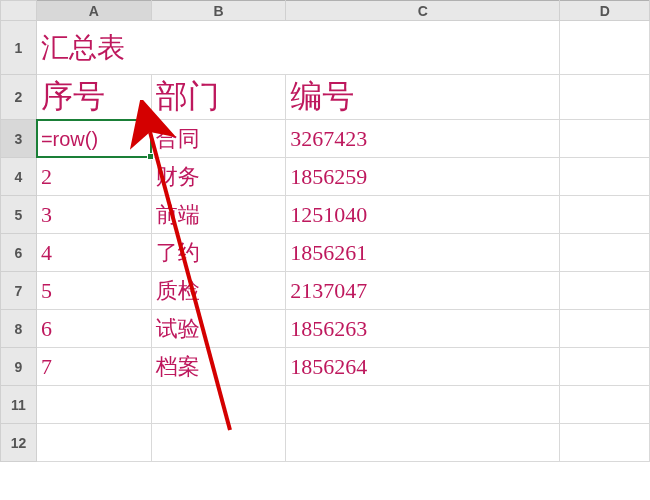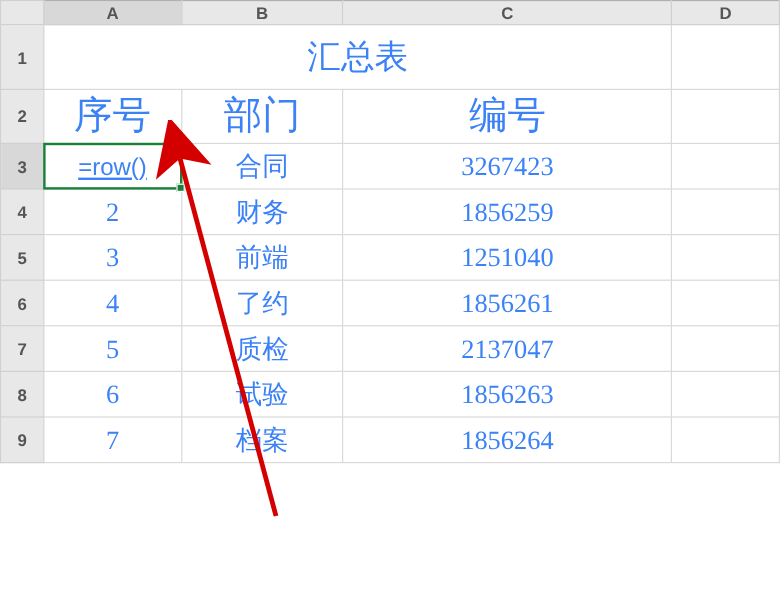--- a/index.html
+++ b/index.html
@@ -36,38 +36,36 @@
       width: 36px;
     }
     .row-header.active { background: #d8d8d8; }
     .corner {
       background: #e8e8e8;
       border: 1px solid #d0d0d0;
       width: 36px;
     }
     td.cell {
       border: 1px solid #d9d9d9;
-      text-align: center;
       font-size: 22px;
-      color: #3b82f6;
+      color: #be185d;
       height: 38px;
       padding: 0 4px;
       white-space: nowrap;
       margin-left: 40px;
     }
     td.cell.merged-title {
       font-size: 28px;
       height: 54px;
     }
     td.cell.header-cell {
       font-size: 32px;
     }
     td.cell.active {
       position: relative;
-      text-decoration: underline;
     }
     .active-box {
       position: absolute;
       border: 2px solid #1a7f37;
       top: -1px; left: -1px; right: -1px; bottom: -1px;
       pointer-events: none;
     }
     .fill-handle {
       position: absolute;
       right: -4px;
@@ -166,20 +164,34 @@
     <td class="cell">1856263</td>
     <td class="cell"></td>
   </tr>
   <tr>
     <th class="row-header">9</th>
     <td class="cell">7</td>
     <td class="cell">档案</td>
     <td class="cell">1856264</td>
     <td class="cell"></td>
   </tr>
+  <tr>
+    <th class="row-header">11</th>
+    <td class="cell"></td>
+    <td class="cell"></td>
+    <td class="cell"></td>
+    <td class="cell"></td>
+  </tr>
+  <tr>
+    <th class="row-header">12</th>
+    <td class="cell"></td>
+    <td class="cell"></td>
+    <td class="cell"></td>
+    <td class="cell"></td>
+  </tr>
 </tbody>
   </table>
 
 <svg class="arrow-svg" width="160" height="350">
   <defs>
     <marker id="ah" markerWidth="14" markerHeight="14" refX="3" refY="6" orient="auto">
       <path d="M0,0 L12,6 L0,12 L3,6 Z" fill="#d40000"></path>
     </marker>
   </defs>
   <line x1="135" y1="330" x2="55" y2="32" stroke="#d40000" stroke-width="4" marker-end="url(#ah)"></line>

